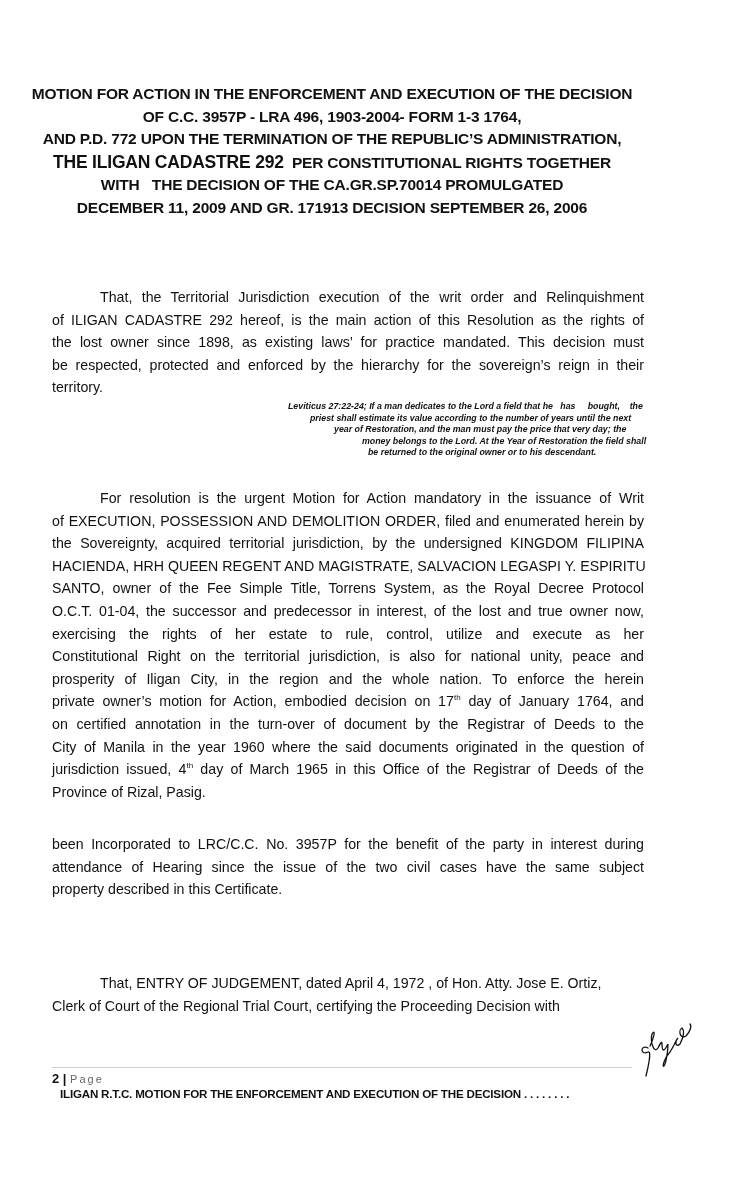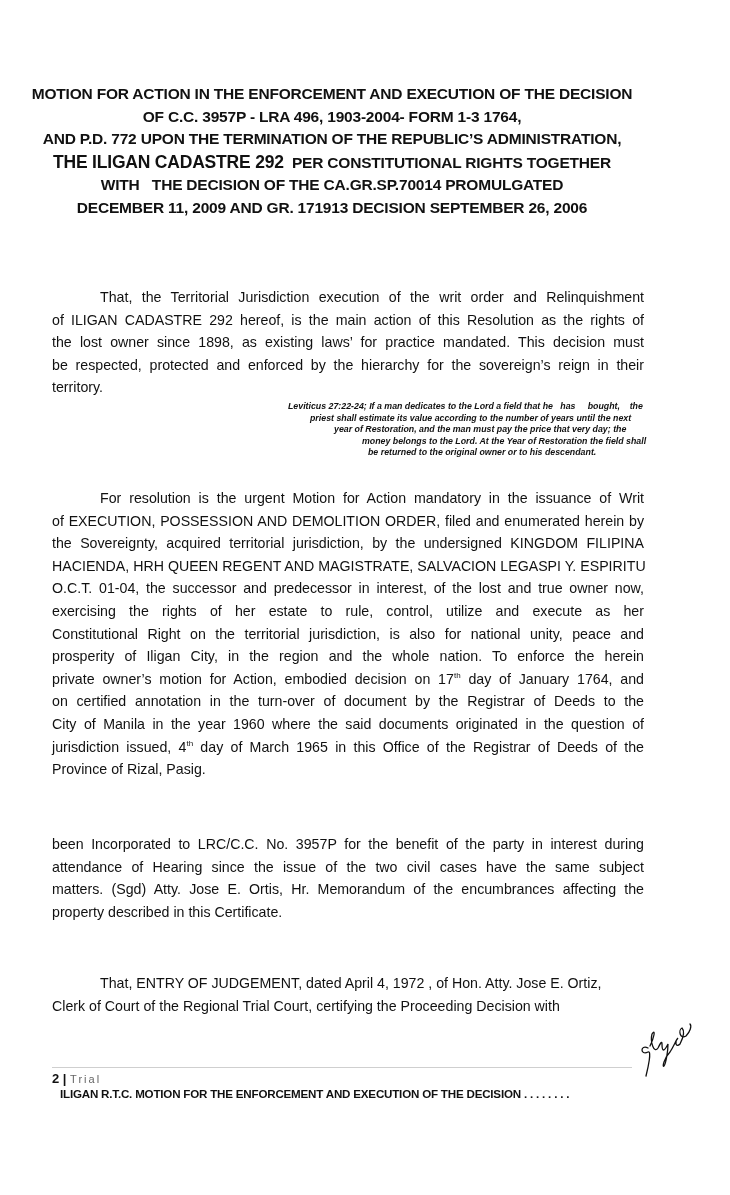--- a/index.html
+++ b/index.html
@@ -47,42 +47,42 @@
   <span class="q" style="padding-left:46px">year of Restoration, and the man must pay the price that very day; the</span>
   <span class="q" style="padding-left:74px">money belongs to the Lord.  At the Year of Restoration the field shall</span>
   <span class="q" style="padding-left:80px">be returned to the original owner or to his descendant.</span>
 </div>
 
 <div class="para" style="top:487px;">
   <span class="line-j"><span class="indent"></span><span>For resolution is the urgent Motion for Action mandatory in the issuance of Writ</span></span>
   <span class="line-j">of EXECUTION, POSSESSION AND DEMOLITION ORDER, filed and enumerated herein  by</span>
   <span class="line-j">the Sovereignty, acquired territorial jurisdiction, by the undersigned KINGDOM FILIPINA</span>
   <span class="line-j">HACIENDA, HRH QUEEN REGENT AND MAGISTRATE, SALVACION LEGASPI Y. ESPIRITU</span>
+  <span class="line-j">SANTO,  owner of the Fee Simple Title, Torrens System, as the Royal Decree Protocol</span>
   <span class="line-j">O.C.T. 01-04, the successor and predecessor in interest, of the lost and true owner  now,</span>
   <span class="line-j">exercising the rights of  her estate to rule, control, utilize and execute as her</span>
   <span class="line-j">Constitutional Right on the territorial jurisdiction,  is also for national unity, peace and</span>
   <span class="line-j">prosperity of  Iligan City, in the region  and the whole nation. To enforce the herein</span>
   <span class="line-j"><span>private owner’s motion for Action, embodied decision on 17</span><sup>th</sup><span> day of January 1764, and</span></span>
   <span class="line-j">on certified annotation in the turn-over of  document by the Registrar of Deeds to  the</span>
   <span class="line-j">City of Manila in the year 1960 where the said documents  originated in the question of</span>
   <span class="line-j"><span>jurisdiction issued, 4</span><sup>th</sup><span> day of March 1965 in this Office of the Registrar of Deeds of the</span></span>
   <span class="line-l">Province of Rizal, Pasig.</span>
 </div>
 
 <div class="para" style="top:833px;">
   <span class="line-j">been Incorporated to LRC/C.C.  No. 3957P for the benefit of the party in interest during</span>
   <span class="line-j">attendance of Hearing since the issue of the two civil cases have the same subject</span>
-  <span class="line-j">matters. (Sgd)  Atty. Jose E. Ortis, Hr. Memorandum of the encumbrances affecting the</span>
   <span class="line-l">property described in this Certificate.</span>
 </div>
 
 <div class="para" style="top:972px;">
   <span class="line-l"><span class="indent"></span><span>That, ENTRY OF JUDGEMENT, dated April 4, 1972 ,  of  Hon. Atty. Jose E. Ortiz,</span></span>
   <span class="line-l">Clerk of Court of the Regional Trial Court,  certifying  the Proceeding Decision with</span>
 </div>
 
 <svg class="signature" viewBox="0 0 70 60">
   <path d="M14 30 C 6 26, 6 38, 14 34 C 18 32, 14 50, 12 58 M16 28 C 20 20, 22 10, 18 16 C 16 24, 20 36, 24 30 C 26 26, 28 22, 28 26 C 28 34, 30 34, 34 26 C 34 32, 32 46, 30 48 C 28 50, 30 40, 36 34 C 40 28, 42 22, 44 20 C 40 24, 42 30, 46 26 C 48 22, 52 14, 48 10 C 44 12, 46 22, 52 18 C 56 14, 58 8, 56 6" fill="none" stroke="#111" stroke-width="1.3" stroke-linecap="round"></path>
 </svg>
 
 <div class="footer-rule"></div>
-<div class="pagenum"><b>2</b><b style="white-space:pre"> | </b><span class="pg">Trial</span></div>
+<div class="pagenum"><b>2</b><b style="white-space:pre"> | </b><span class="pg">Page</span></div>
 <div class="footer-text">ILIGAN R.T.C. MOTION FOR THE ENFORCEMENT AND EXECUTION OF THE DECISION . . . . . . . .</div>
 
 </body></html>

